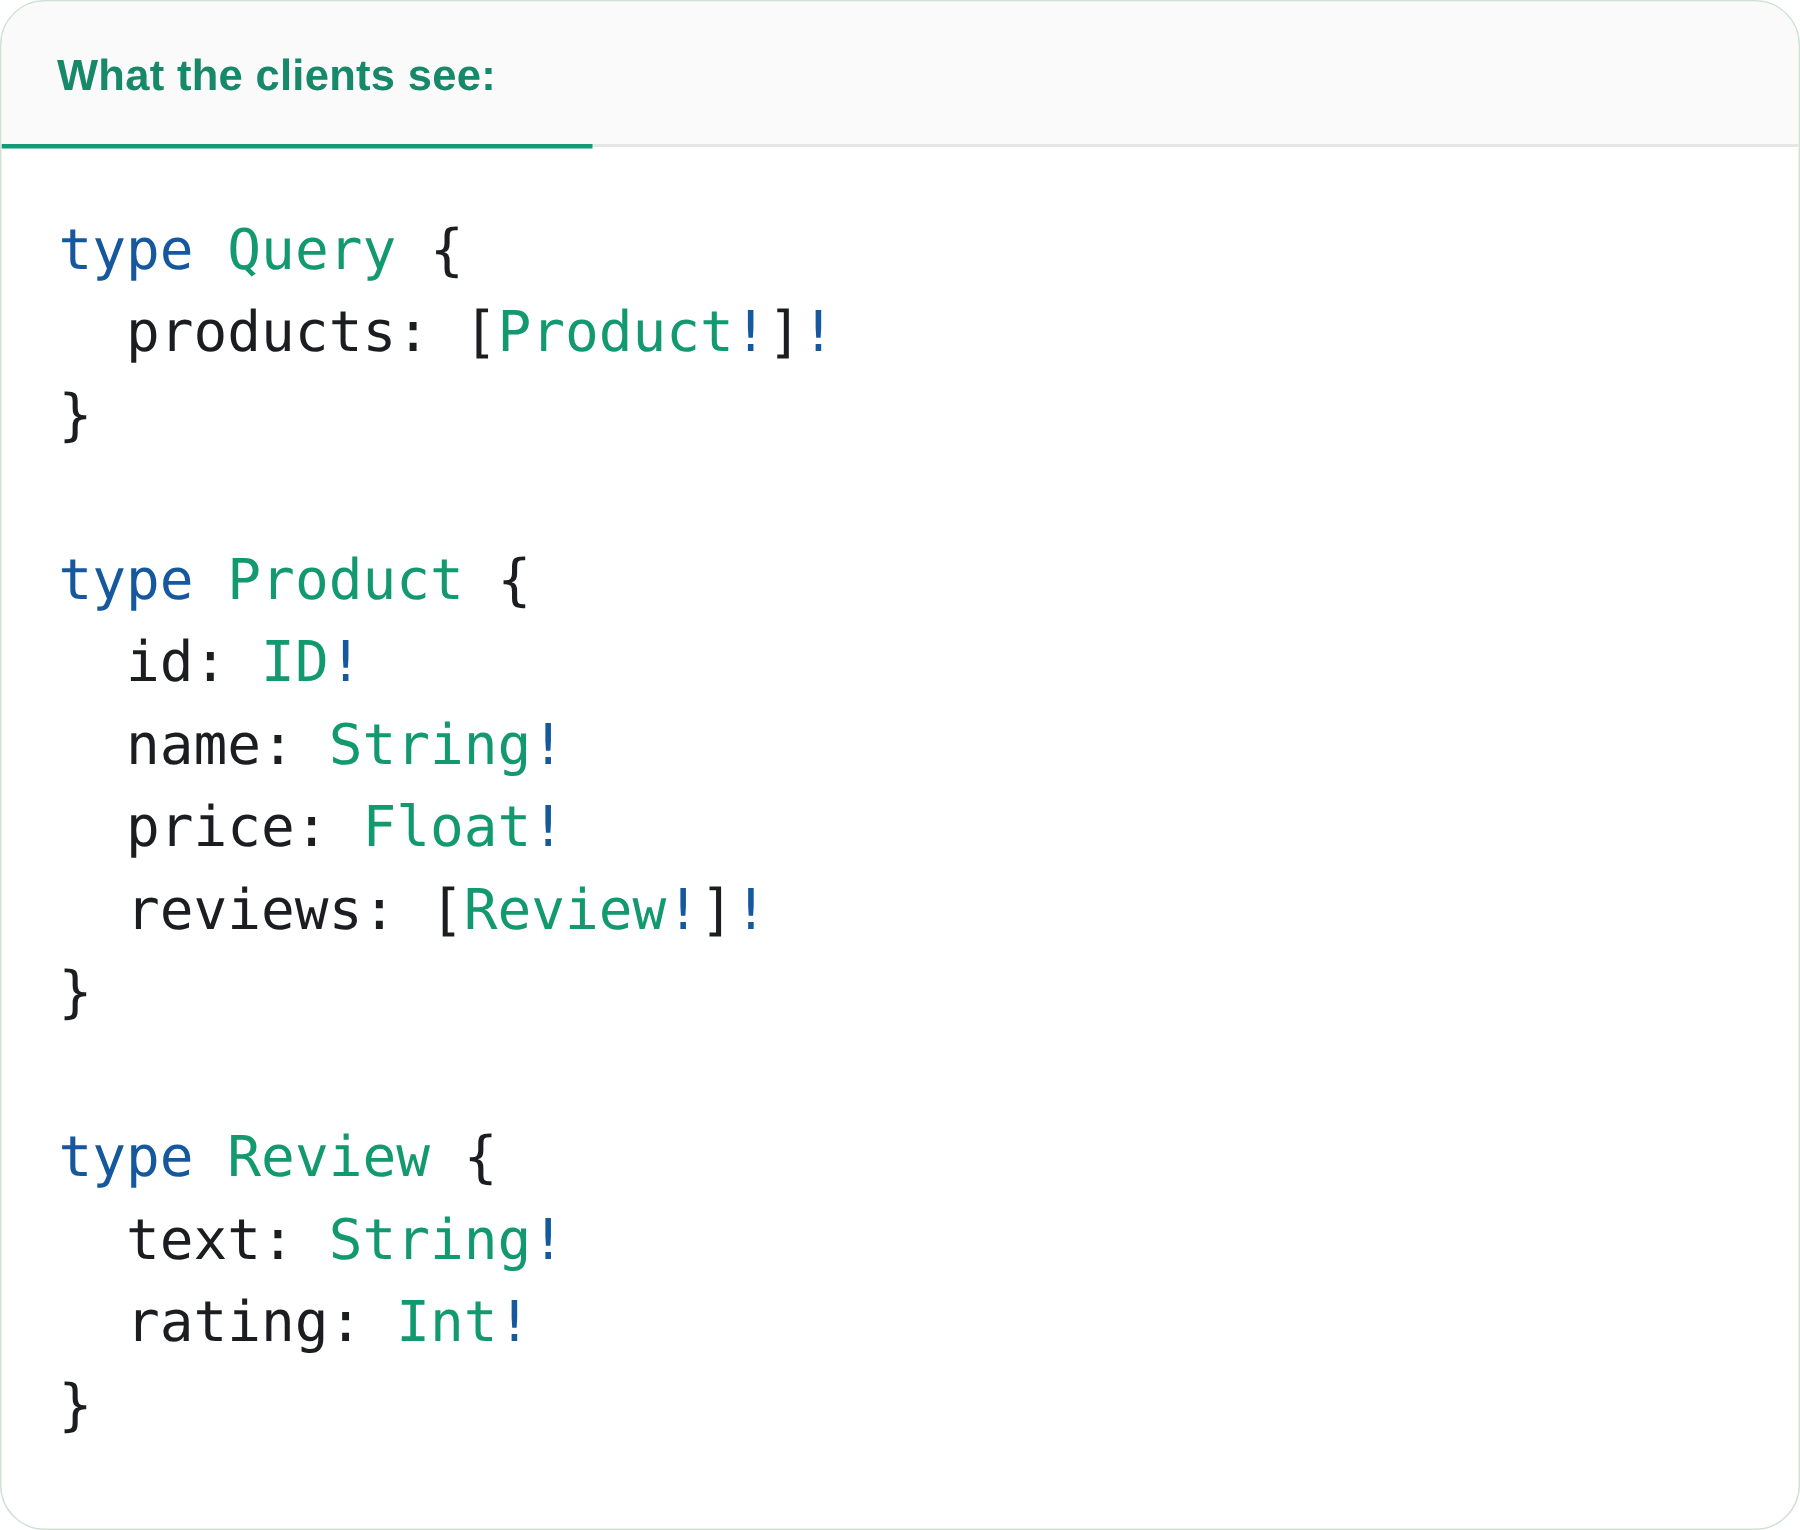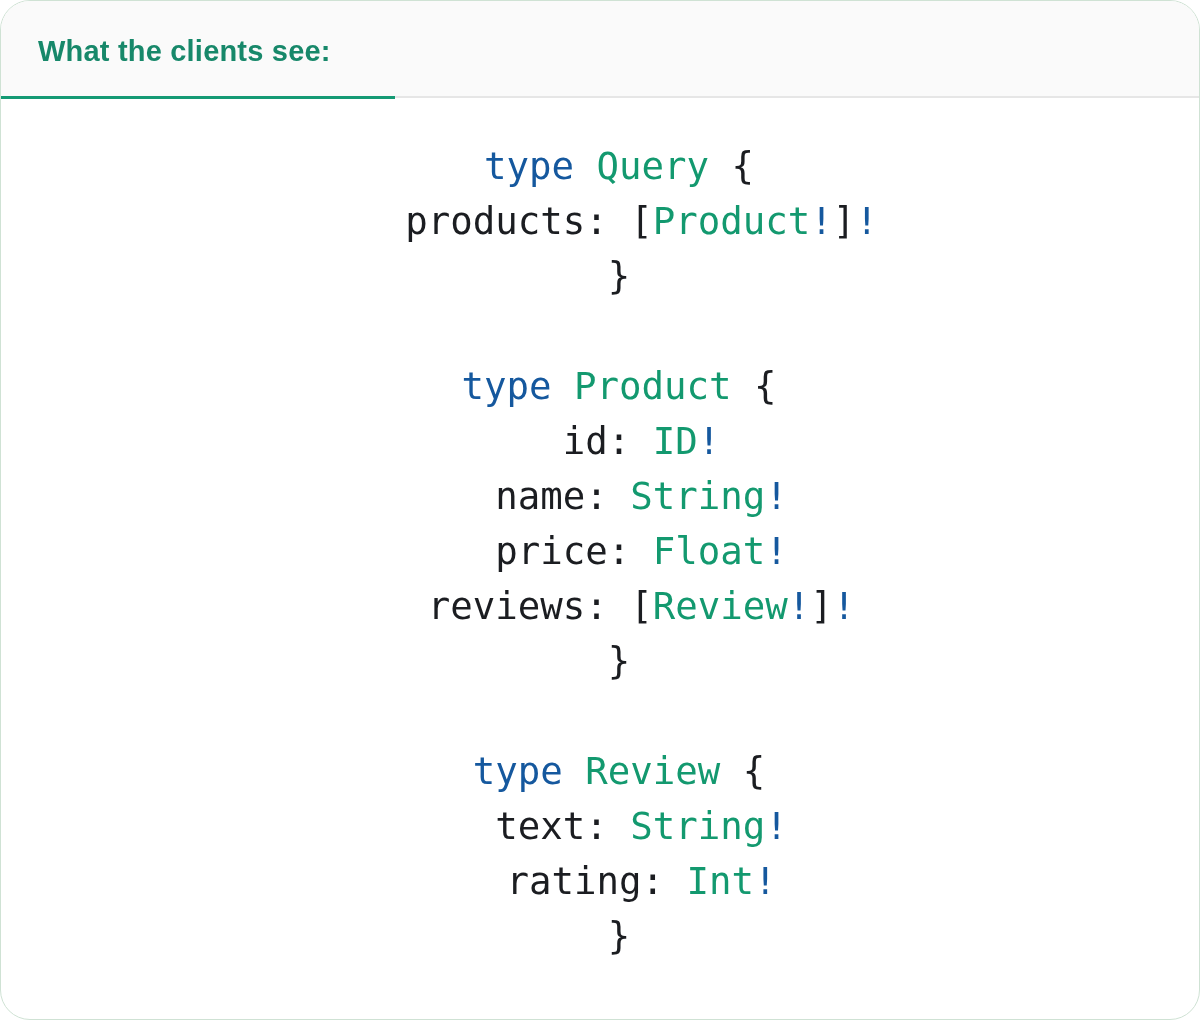--- a/index.html
+++ b/index.html
@@ -65,21 +65,21 @@
   .code-area {
     padding: 43px 0 0 38px;
   }
   .code-block {
     font-family: "DejaVu Sans Mono", monospace;
     font-size: 37.4px;
     line-height: 55px;
     white-space: pre;
     color: var(--plain-dark);
   }
-  .code-line { height: 55px; text-align: center; }
+  .code-line { height: 55px; }
   .tok-kw    { color: var(--keyword-blue); }
   .tok-type  { color: var(--type-green); }
   .tok-plain { color: var(--plain-dark); }
 </style>
 </head>
 <body>
 
 <div class="card">
   <div class="tabbar">
     <div class="tab-active">

